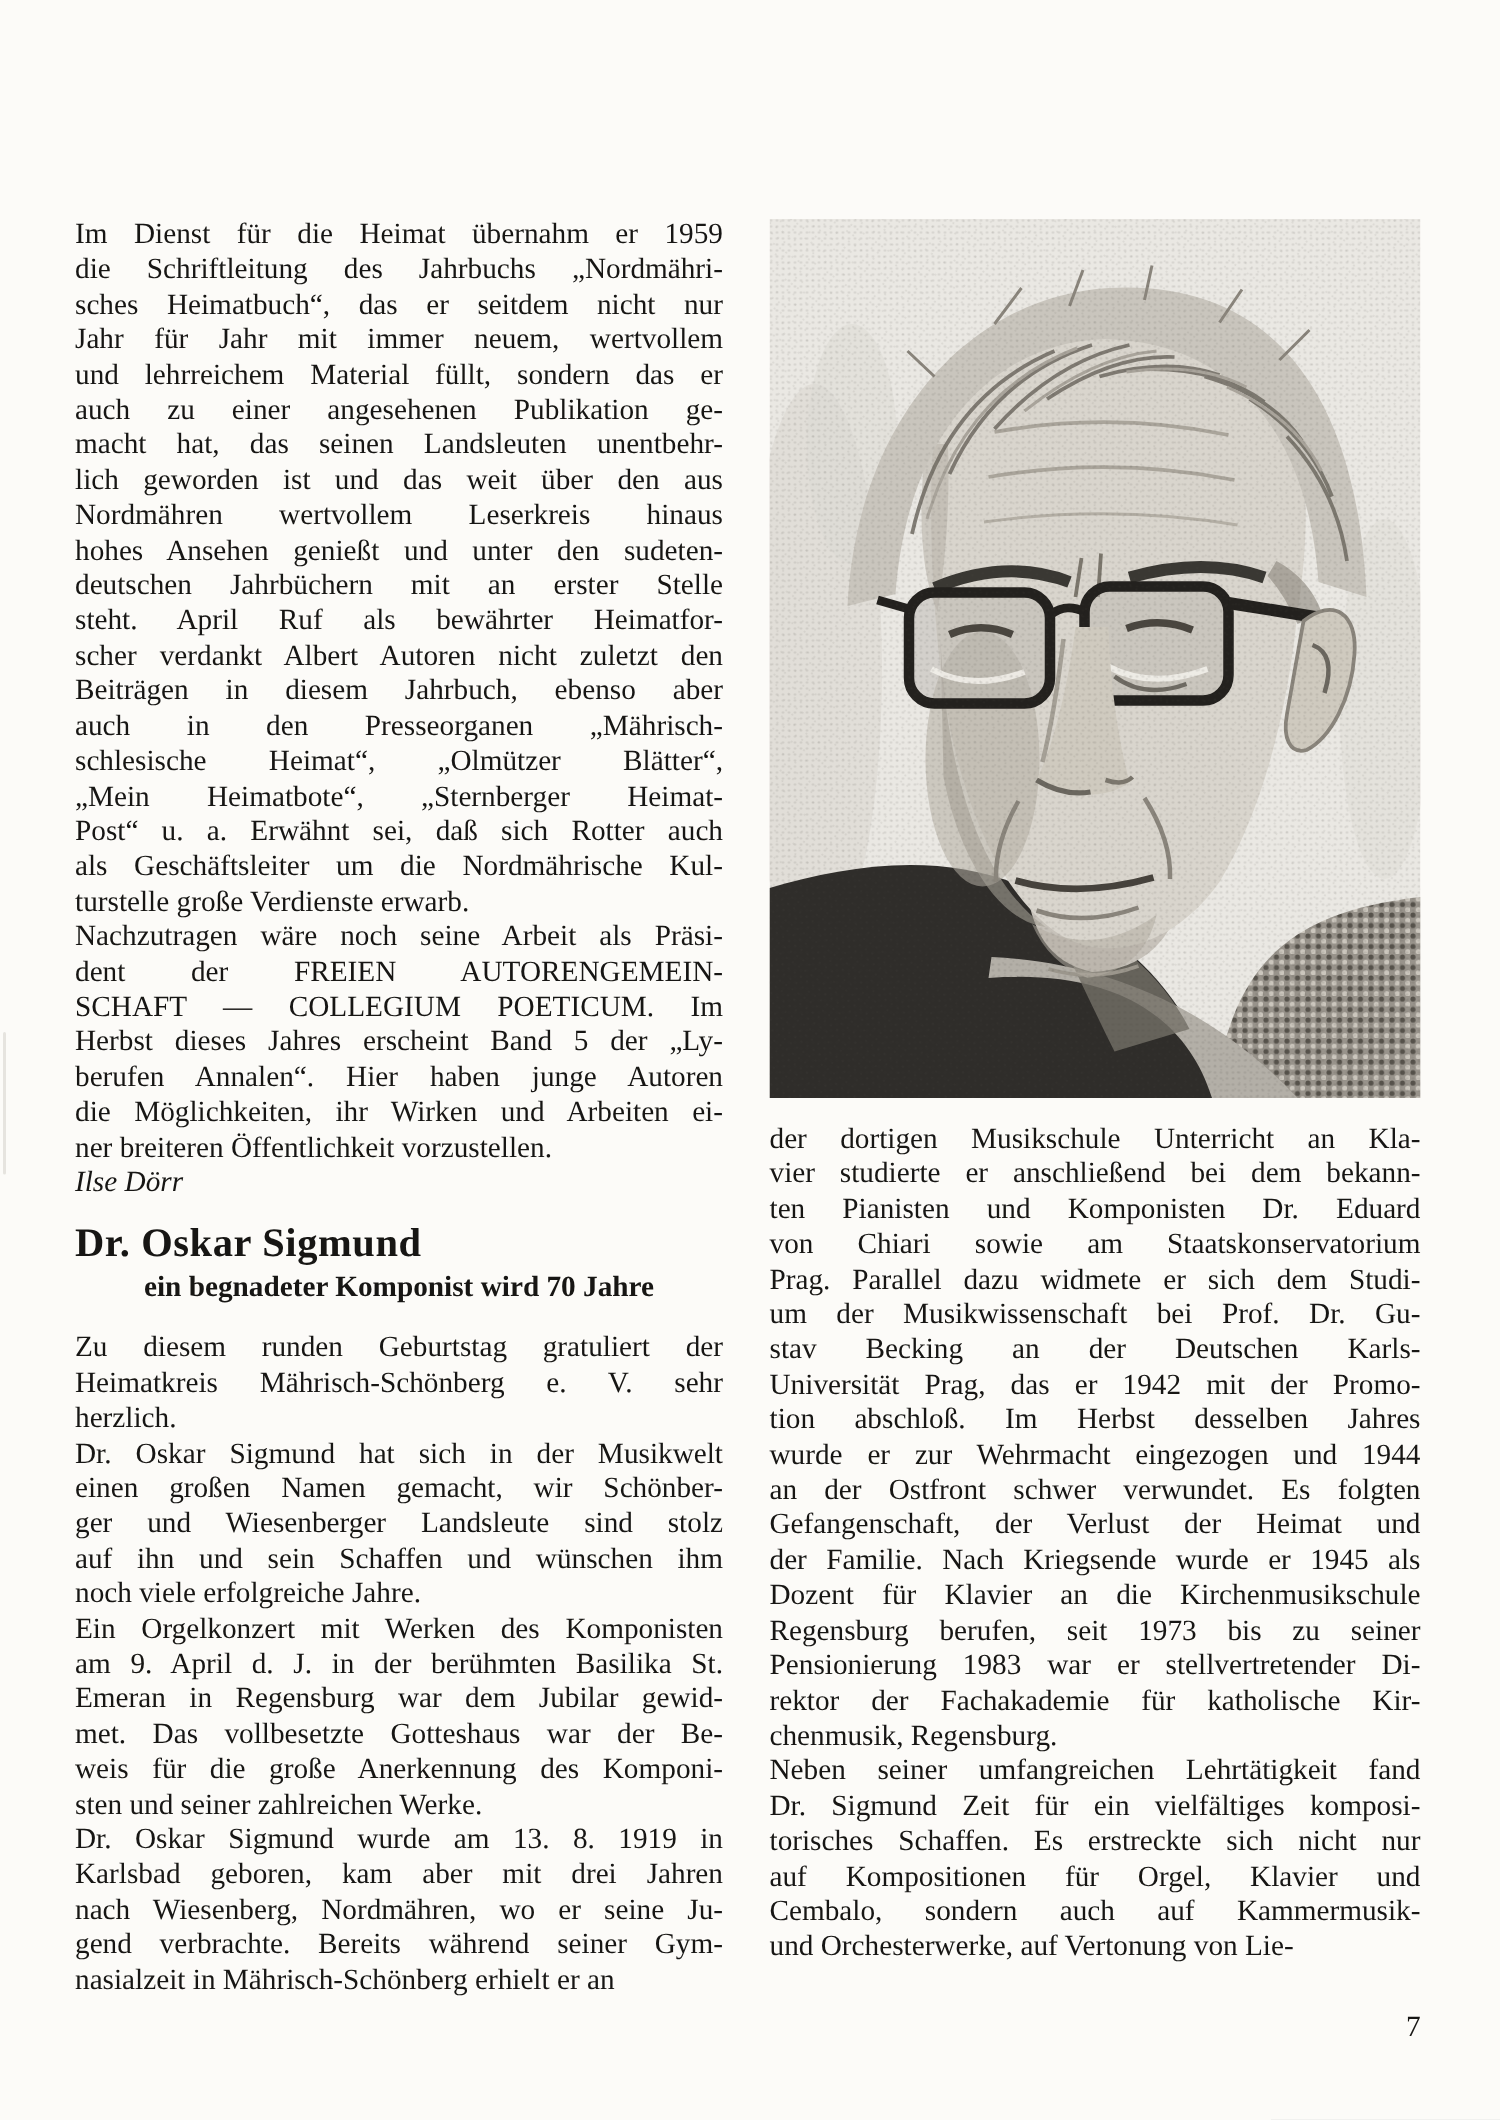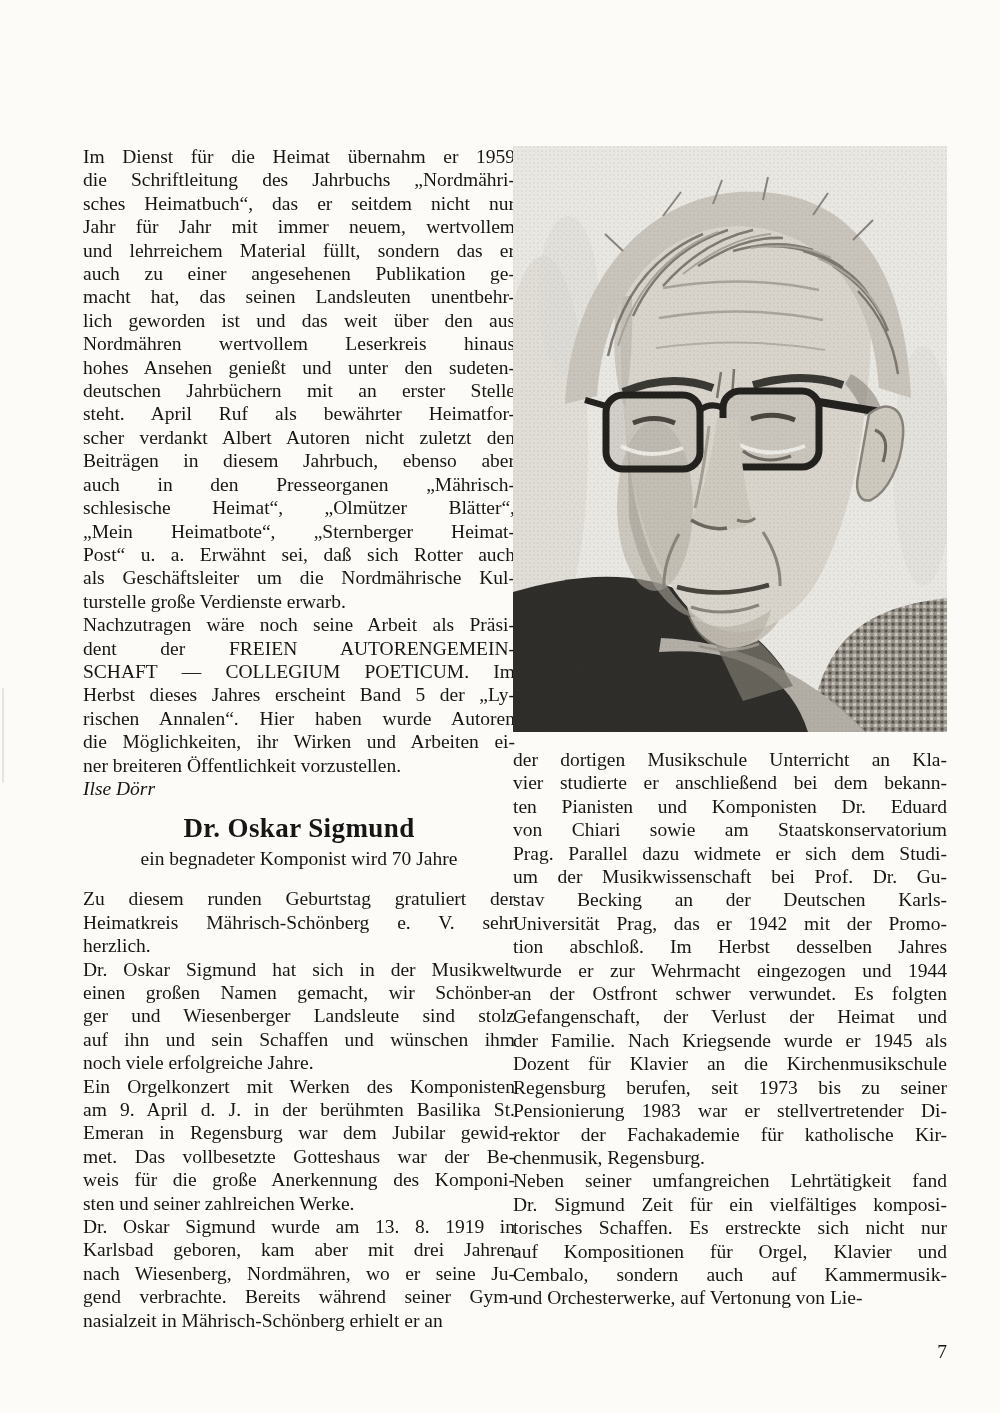--- a/index.html
+++ b/index.html
@@ -2,32 +2,32 @@
 <html lang="de"><head>
 <meta charset="utf-8">
 <style>
   html,body { margin:0; padding:0; background:#e9e9e7; }
   .page {
     position:relative; width:1000px; height:1413px; margin:0 auto;
     background:#fcfbf8; color:#171614; overflow:hidden;
     font-family:"Liberation Serif","DejaVu Serif",serif;
   }
   .col { position:absolute; }
-  #col-left  { left:50px;  top:145px; width:432px;margin-left:33px; }
+  #col-left  { left:50px;  top:145px; width:432px; }
   #col-right { left:513px; top:748px; width:434px; }
   .para { font-size:19.5px; line-height:23.4px; }
   .line { text-align:justify; text-align-last:justify; }
   .line.last { text-align:justify; text-align-last:left; }
   .byline { font-size:19.5px; line-height:23.4px; font-style:italic; text-align:left; }
   .heading {
-    text-align:center; font-weight:bold; font-size:27px; line-height:30px;
+    font-weight:bold; font-size:27px; line-height:30px;
     margin-top:13px; letter-spacing:0.4px;
   }
   .subheading {
-    text-align:center; font-weight:normal; font-size:19.5px; line-height:24px;
+    text-align:center; font-weight:bold; font-size:19.5px; line-height:24px;
     margin-top:4px; margin-bottom:16px;
   }
   .photo {
     position:absolute; left:513px; top:146px; width:434px; height:586px;
   }
   .photo svg { display:block; width:100%; height:100%; }
   .page-number {
     position:absolute; left:513px; top:1340px; width:434px;
     text-align:right; font-size:19.5px; line-height:23px;
   }
@@ -64,21 +64,21 @@
         <div class="line">„Mein Heimatbote“, „Sternberger Heimat-</div>
         <div class="line">Post“ u. a. Erwähnt sei, daß sich Rotter auch</div>
         <div class="line">als Geschäftsleiter um die Nordmährische Kul-</div>
         <div class="line last">turstelle große Verdienste erwarb.</div>
       </div>
       <div class="para">
         <div class="line">Nachzutragen wäre noch seine Arbeit als Präsi-</div>
         <div class="line">dent der FREIEN AUTORENGEMEIN-</div>
         <div class="line">SCHAFT — COLLEGIUM POETICUM. Im</div>
         <div class="line">Herbst dieses Jahres erscheint Band 5 der „Ly-</div>
-        <div class="line">rischen Annalen“. Hier haben wurde Autoren</div>
+        <div class="line">berufen Annalen“. Hier haben junge Autoren</div>
         <div class="line">die Möglichkeiten, ihr Wirken und Arbeiten ei-</div>
         <div class="line last">ner breiteren Öffentlichkeit vorzustellen.</div>
       </div>
       <div class="byline">Ilse Dörr</div>
       <div class="heading">Dr. Oskar Sigmund</div>
       <div class="subheading">ein begnadeter Komponist wird 70 Jahre</div>
       <div class="para">
         <div class="line">Zu diesem runden Geburtstag gratuliert der</div>
         <div class="line">Heimatkreis Mährisch-Schönberg e. V. sehr</div>
         <div class="line last">herzlich.</div>

